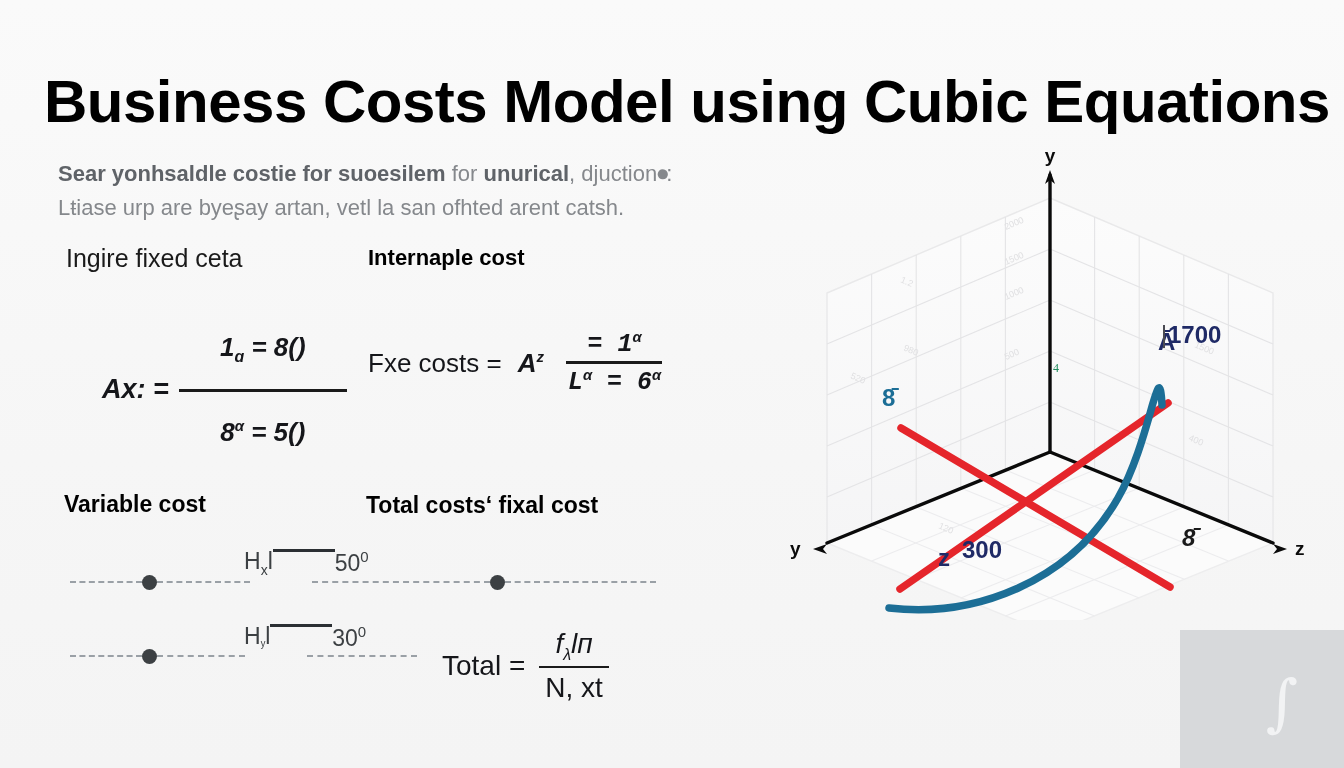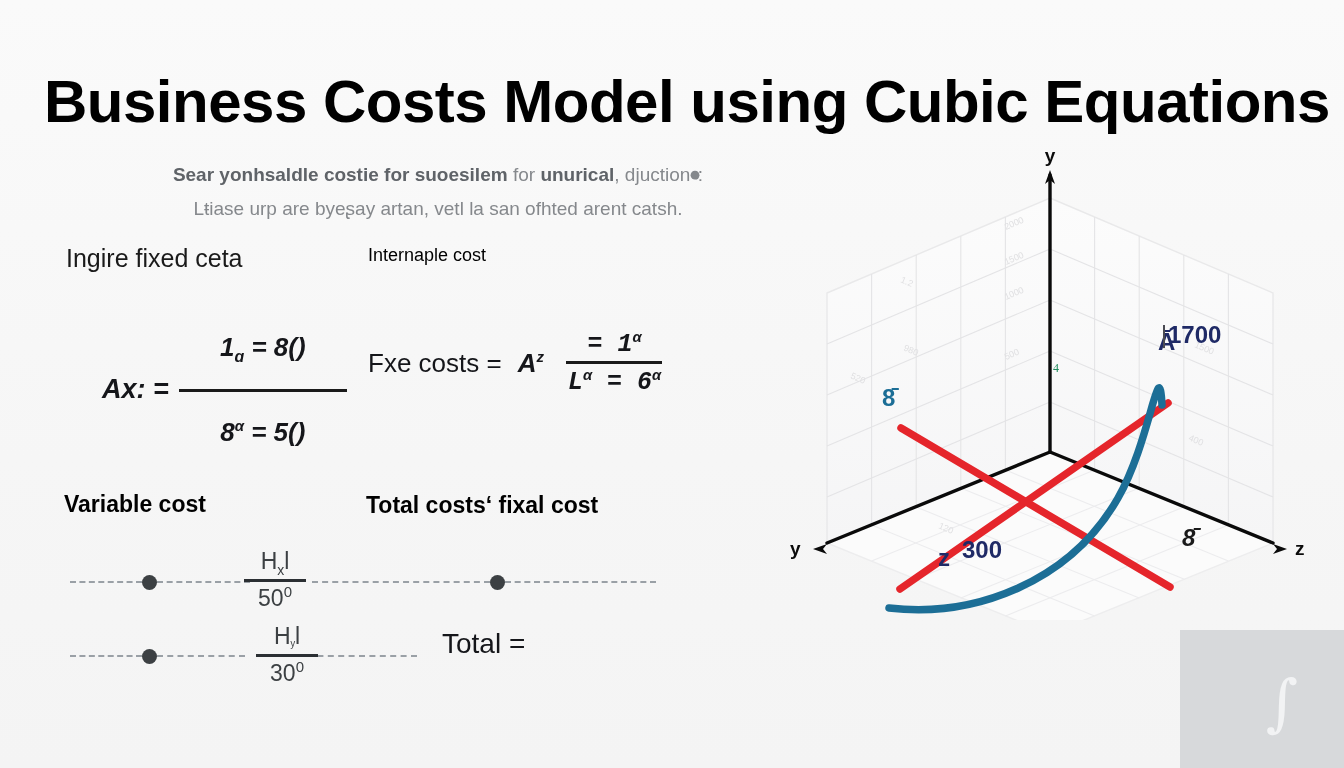--- a/index.html
+++ b/index.html
@@ -18,31 +18,31 @@
     position:absolute;left:44px;top:38px;
     font-size:60px;font-weight:700;letter-spacing:-0.5px;
     color:#000;white-space:nowrap;
     font-stretch:condensed;
     margin-top:29px;
   }
 
   
   .subtitle{
     position:absolute;left:58px;top:157px;width:760px;
-    font-size:19px;line-height:34px;color:#6f7276;text-align:center;
+    font-size:22px;line-height:34px;color:#6f7276;
   }
   .subtitle .b{font-weight:700;color:#5f6368;}
   .subtitle .n{font-weight:400;color:#85888c;}
   .subtitle .glyph{font-family:"DejaVu Sans",sans-serif;letter-spacing:-2px;}
 
   
   .left-col{position:absolute;left:0;top:0;width:720px;height:768px;}
 
   .head-a{position:absolute;left:66px;top:244px;font-size:25px;color:#1a1a1a;font-weight:400;}
-  .head-b{position:absolute;left:368px;top:245px;font-size:18px;color:#000;font-weight:400;}
+  .head-b{position:absolute;left:368px;top:245px;font-size:22px;color:#000;font-weight:700;}
   .head-c{position:absolute;left:64px;top:491px;font-size:23px;color:#000;font-weight:700;}
   .head-d{position:absolute;left:366px;top:492px;font-size:23px;color:#000;font-weight:700;}
 
   
   .frac{display:inline-flex;flex-direction:column;align-items:center;vertical-align:middle;}
   .frac .num{padding:0 8px 2px;}
   .frac .bar{height:2.5px;background:#1a1a1a;width:100%;min-width:60px;}
   .frac .den{padding:4px 8px 0;}
 
   .eq1{
@@ -65,21 +65,21 @@
   .eq2 .Az{font-style:italic;font-weight:700;font-size:26px;}
   .eq2 .frac{font-size:25px;font-style:italic;font-weight:700;font-family:Liberation Mono, monospace;}
   .eq2 .frac .bar{width:96px;}
 
   
   .dashrow{position:absolute;display:flex;align-items:center;height:2px;}
   .dash{height:0;border-top:2.5px dashed #9aa0a6;}
   .dot{width:15px;height:15px;border-radius:50%;background:#3c4043;flex:none;}
 
   .minifrac{
-    position:absolute;display:inline-flex;flex-direction:column;align-items:center;
+    position:absolute;display:inline-flex;flex-direction:row;
     font-size:23px;color:#3c4043;font-weight:400;
   }
   .minifrac .bar{height:3px;background:#2b2f33;width:62px;margin:1px 0;}
   .minifrac .sm{font-size:14px;vertical-align:sub;}
   .minifrac .sup0{font-size:15px;vertical-align:super;}
 
   .totaleq{
     position:absolute;left:442px;top:628px;
     display:flex;align-items:center;gap:12px;font-size:28px;color:#15161a;
   }
@@ -163,28 +163,33 @@
       <span><span>50</span><span class="sup0">0</span></span>
     </div>
 
     <div class="dashrow" style="left:70px;top:655px;width:356px;">
       <span class="dash" style="width:72px;"></span>
       <span class="dot"></span>
       <span class="dash" style="width:88px;"></span>
       <span class="dash" style="width:62px;opacity:0;"></span>
       <span class="dash" style="width:110px;"></span>
     </div>
-    <div class="minifrac" style="left:256px;top:623px;">
+    <div class="minifrac" style="left:244px;top:623px;">
       <span><span>H</span><span class="sm">ʸ</span><span>l</span></span>
       <span class="bar"></span>
       <span><span>30</span><span class="sup0">0</span></span>
     </div>
 
     <div class="totaleq">
       <span>Total  =</span>
+      <span class="frac">
+        <span class="num fi"><span>f</span><span class="sub">λ</span><span>lп</span></span>
+        <span class="bar"></span>
+        <span class="den">N, xt</span>
+      </span>
     </div>
   </div>
 
   <div class="plot">
     <svg width="560" height="470" viewBox="0 0 560 470">
       <defs>
         <linearGradient id="panel" x1="0" y1="0" x2="0" y2="1">
           <stop offset="0%" stop-color="#fcfcfc"></stop>
           <stop offset="100%" stop-color="#f5f5f6"></stop>
         </linearGradient>

